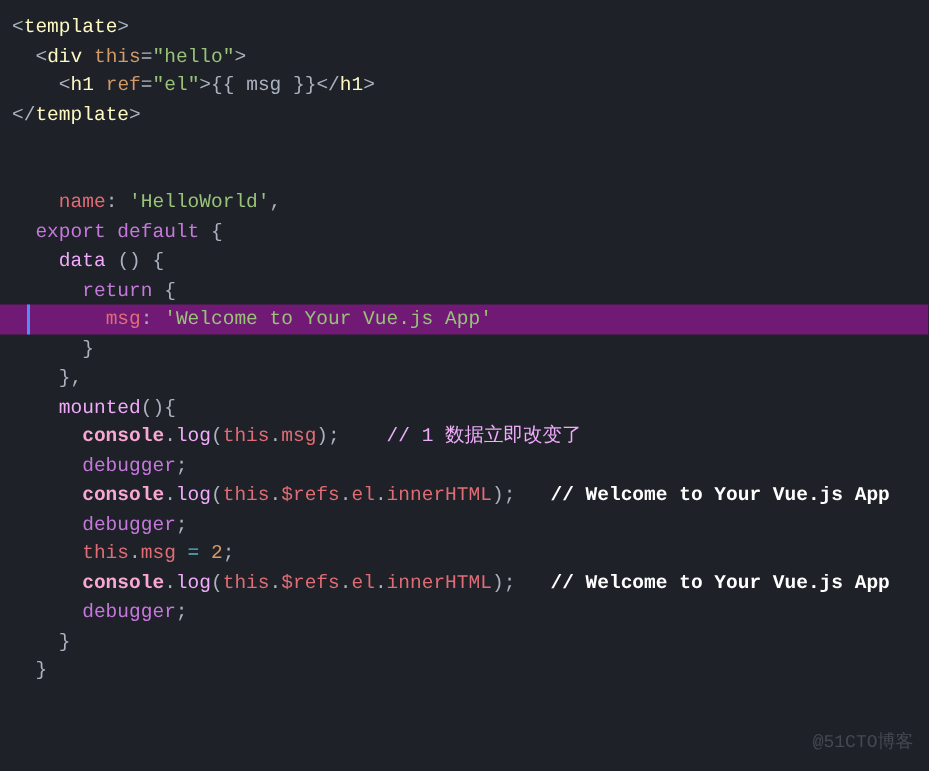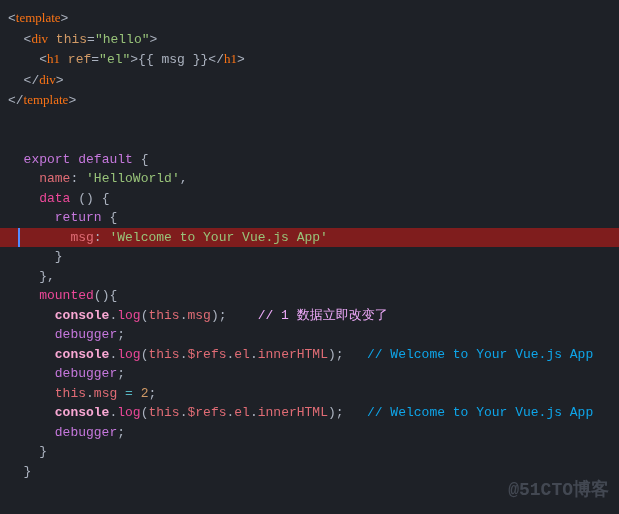--- a/index.html
+++ b/index.html
@@ -17,71 +17,69 @@
       width: 619px;
       height: 514px;
       overflow: hidden;
       position: relative;
     }
     .line {
       padding: 0 8px;
       white-space: pre;
     }
     .selected {
-      background: #7f1d1d;
+      background: #701a75;
       position: relative;
     }
     .selected::before {
       content: '';
       position: absolute;
       left: 18px;
       top: 0;
       bottom: 0;
       width: 2px;
       background: #528bff;
     }
-    .tag { color: #f97316; font-family: Liberation Serif, serif; }
+    .tag { color: #fef9c3; }
     .bracket { color: #abb2bf; }
     .attr-name { color: #d19a66; }
     .attr-value { color: #98c379; }
     .string { color: #98c379; }
     .keyword { color: #c678dd; }
-    .function-name { color: #ec4899; text-align: center; }
+    .function-name { color: #f0abfc; text-align: center; }
     .property { color: #e06c75; }
     .variable { color: #f9a8d4; font-weight: bold; }
     .this { color: #e06c75; }
     .number { color: #d19a66; }
     .punct { color: #abb2bf; }
     .operator { color: #56b6c2; }
-    .comment { color: #0ea5e9; }
+    .comment { color: #ffffff; font-weight: bold; }
     .comment-green { color: #f0abfc; }
     .mustache { color: #abb2bf; }
     .watermark {
       position: absolute;
       bottom: 10px;
       right: 10px;
       color: #5c6370;
-      font-size: 18px;
+      font-size: 12px;
       opacity: 0.6;
-      font-weight: bold;
     }
   </style>
 </head>
 <body>
 
 <div>
 <div class="line"><span class="bracket">&lt;</span><span class="tag">template</span><span class="bracket">&gt;</span></div>
 <div class="line">  <span class="bracket">&lt;</span><span class="tag">div</span> <span class="attr-name">this</span><span class="punct">=</span><span class="attr-value">"<span>hello</span>"</span><span class="bracket">&gt;</span></div>
 <div class="line">    <span class="bracket">&lt;</span><span class="tag">h1</span> <span class="attr-name">ref</span><span class="punct">=</span><span class="attr-value">"<span>el</span>"</span><span class="bracket">&gt;</span><span class="mustache">{{ <span>msg</span> }}</span><span class="bracket">&lt;/</span><span class="tag">h1</span><span class="bracket">&gt;</span></div>
-<div class="line">  <span class="bracket">&lt;/</span><span class="tag">div</span><span class="bracket">&gt;</span></div>
 <div class="line"><span class="bracket">&lt;/</span><span class="tag">template</span><span class="bracket">&gt;</span></div>
 <div class="line"> </div>
 <div class="line"> </div>
+<div class="line">    <span class="property">name</span><span class="punct">:</span> <span class="string">'HelloWorld'</span><span class="punct">,</span></div>
 <div class="line">  <span class="keyword">export</span> <span class="keyword">default</span> <span class="punct">{</span></div>
-<div class="line">    <span class="property">name</span><span class="punct">:</span> <span class="string">'HelloWorld'</span><span class="punct">,</span></div>
 <div class="line">    <span class="function-name">data</span> <span class="punct">() {</span></div>
 <div class="line">      <span class="keyword">return</span> <span class="punct">{</span></div>
 <div class="line selected">        <span class="property">msg</span><span class="punct">:</span> <span class="string">'Welcome to Your Vue.js App'</span></div>
 <div class="line">      <span class="punct">}</span></div>
 <div class="line">    <span class="punct">},</span></div>
 <div class="line">    <span class="function-name">mounted</span><span class="punct">(){</span></div>
 <div class="line">      <span class="variable">console</span><span class="punct">.</span><span class="function-name">log</span><span class="punct">(</span><span class="this">this</span><span class="punct">.</span><span class="property">msg</span><span class="punct">);</span>    <span class="comment-green">// 1 数据立即改变了</span></div>
 <div class="line">      <span class="keyword">debugger</span><span class="punct">;</span></div>
 <div class="line">      <span class="variable">console</span><span class="punct">.</span><span class="function-name">log</span><span class="punct">(</span><span class="this">this</span><span class="punct">.</span><span class="property">$refs</span><span class="punct">.</span><span class="property">el</span><span class="punct">.</span><span class="property">innerHTML</span><span class="punct">);</span>   <span class="comment">// Welcome to Your Vue.js App</span></div>
 <div class="line">      <span class="keyword">debugger</span><span class="punct">;</span></div>

